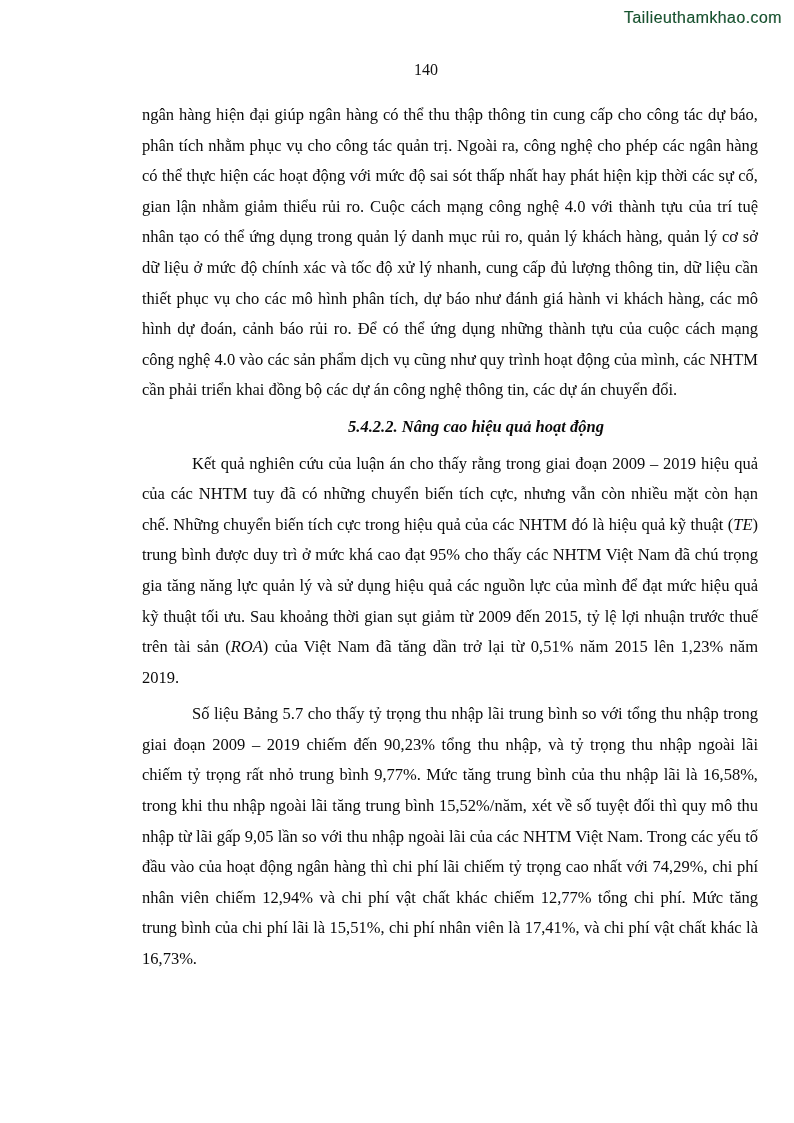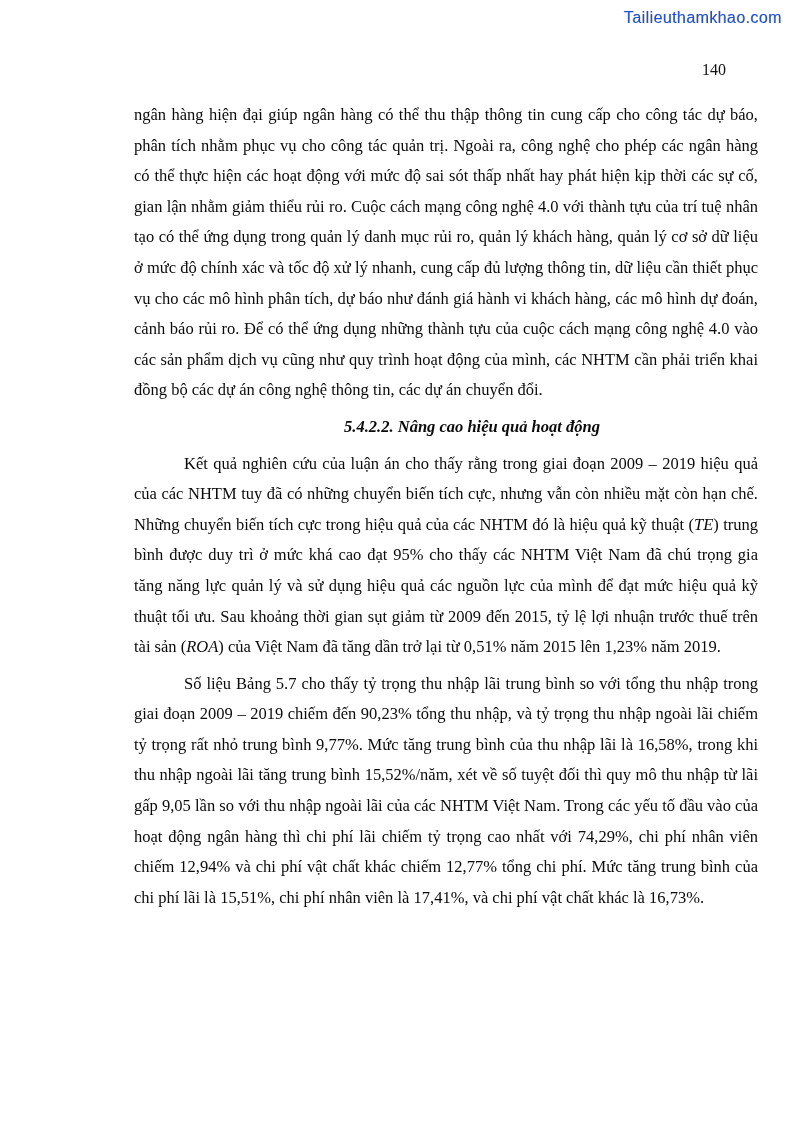--- a/index.html
+++ b/index.html
@@ -17,46 +17,46 @@
     font-family: "Liberation Serif", "DejaVu Serif", serif;
     color: #0a0a0a;
   }
   .watermark {
     position: absolute;
     top: 9px;
     right: 12px;
     font-family: "Liberation Sans", "DejaVu Sans", sans-serif;
     font-size: 16px;
     letter-spacing: 0.4px;
-    color: #1d4ed8;
+    color: #14532d;
     text-shadow: 1px 1px 0 #ffffff, -0.5px -0.5px 0 #b4b4b4;
     user-select: none;
     margin-left: 8px;
   }
   .page-number {
     position: absolute;
     top: 61px;
     left: 126px;
     width: 600px;
-    text-align: right;
+    text-align: center;
     font-size: 16px;
     color: #111111;
   }
   .content {
     position: absolute;
     top: 100px;
     left: 126px;
     width: 632px;
     font-size: 16.5px;
     line-height: 30.6px;
     text-align: justify;
     text-justify: inter-word;
   }
   .content p {
-    margin: 0 0 6px 8px;
+    margin: 0 0 6px 16px;
   }
   .indent-first {
     text-indent: 50px;
   }
   .section-heading {
     margin: 0 0 6px 0;
     padding-left: 52px;
     font-size: 16.5px;
     line-height: 30.6px;
     font-weight: bold;

